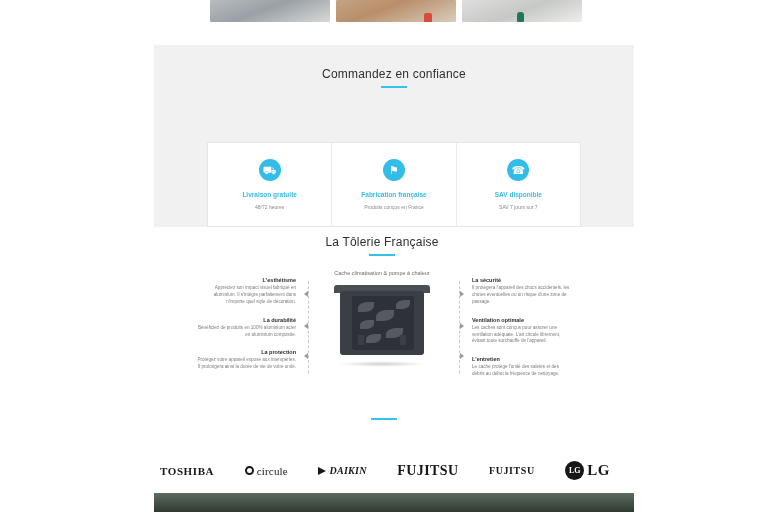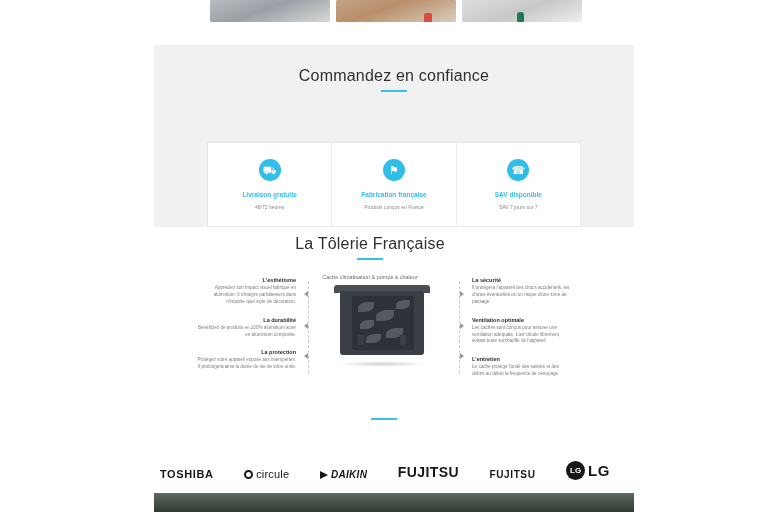--- a/index.html
+++ b/index.html
@@ -65,21 +65,21 @@
   .trust-band {
     position: absolute;
     top: 45px;
     left: 154px;
     width: 480px;
     height: 182px;
     background: #f1f1f1;
   }
   .section-title {
     text-align: center;
-    font-size: 16px;
+    font-size: 12px;
     color: #2f2f2f;
     letter-spacing: .2px;
   }
   .title-rule {
     width: 26px;
     height: 2px;
     background: #36c1ea;
     margin: 5px auto 0;
   }
   .trust-title { padding-top: 22px; }
@@ -128,20 +128,21 @@
     font-size: 5px;
     color: #8a8a8a;
   }
 
   
   .tolerie {
     position: absolute;
     top: 235px;
     left: 0;
     width: 740px;
+    padding-left: 12px;
   }
   .tolerie-sub {
     text-align: center;
     font-size: 5.5px;
     color: #6b6b6b;
     margin-top: 14px;
   }
   .feature-wrap {
     position: absolute;
     top: 42px;
@@ -251,22 +252,23 @@
     top: 413px;
     left: 0;
     width: 768px;
   }
   .brand-row {
     position: absolute;
     top: 48px;
     left: 160px;
     width: 450px;
     display: flex;
-    align-items: flex-end;
+    align-items: center;
     justify-content: space-between;
+    font-family: Liberation Serif, serif;
   }
   .brand {
     color: #171717;
     display: flex;
     align-items: center;
     gap: 3px;
   }
   .b-toshiba { font-size: 11px; font-weight: bold; letter-spacing: .6px; }
   .b-atlantic { font-size: 11px; letter-spacing: .2px; }
   .b-daikin { font-size: 10px; font-weight: bold; font-style: italic; letter-spacing: .3px; }

